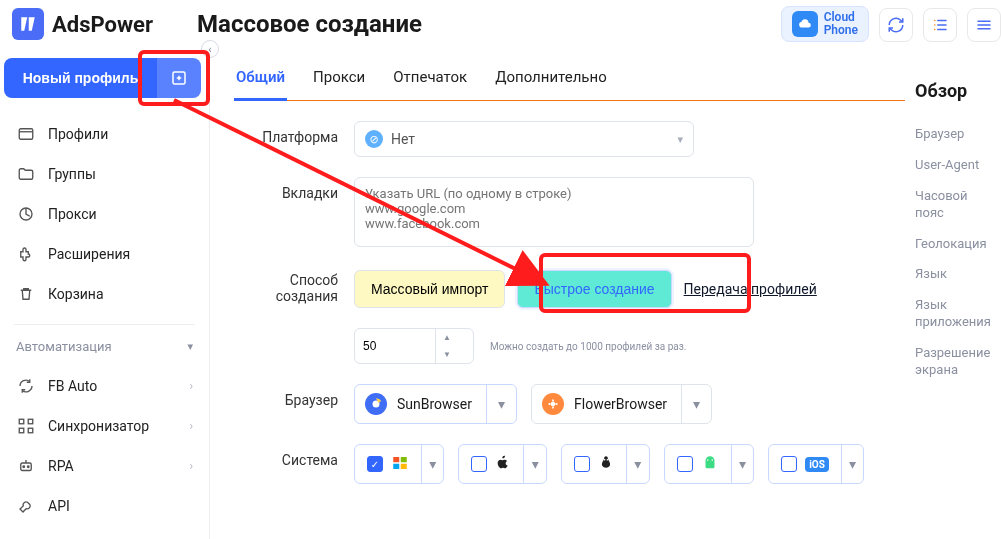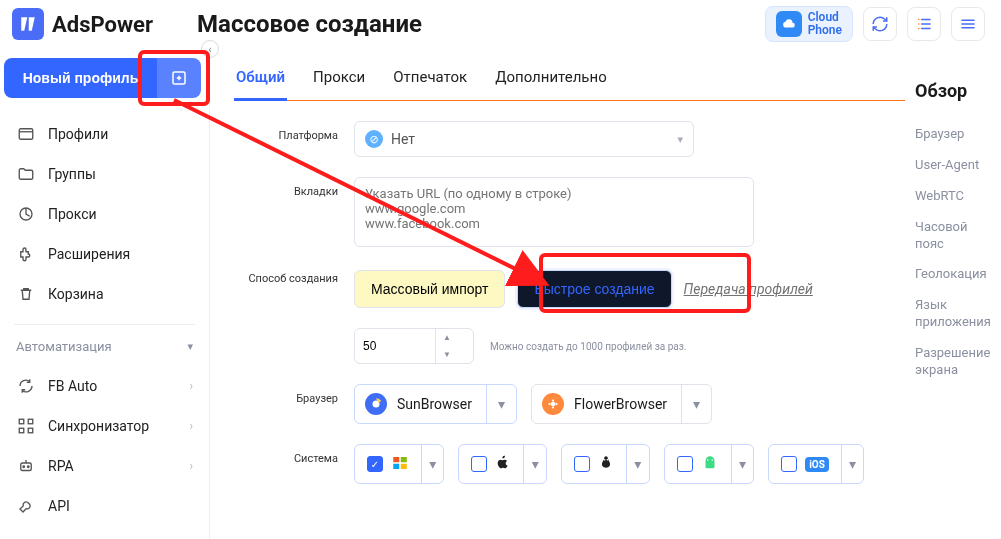--- a/index.html
+++ b/index.html
@@ -3,21 +3,21 @@
 <meta charset="utf-8">
 <style>
 * { box-sizing: border-box; margin: 0; padding: 0; }
 body { font-family: -apple-system, BlinkMacSystemFont, "Segoe UI", Roboto, Arial, sans-serif; font-size: 14px; color: #1a1a1a; background: #fff; width: 1001px; height: 539px; overflow: hidden; position: relative; }
 
 
 .header { height: 48px; display: flex; align-items: center; padding: 0 12px; position: relative; }
 .logo { display: flex; align-items: center; gap: 8px; font-weight: 700; font-size: 22px; }
 .logo-mark { width: 32px; height: 32px; background: #4a6cf7; border-radius: 6px; display: flex; align-items: center; justify-content: center; color: #fff; font-size: 18px; font-weight: 700; }
 .page-title { font-size: 24px; font-weight: 700; margin-left: 44px; }
-.header-right { position: absolute; right: 16px; top: 6px; display: flex; gap: 10px; align-items: center; }
+.header-right { position: absolute; right: 0; top: 6px; display: flex; gap: 10px; align-items: flex-end; }
 .cloud-phone { display: flex; align-items: center; gap: 6px; background: #eaf2ff; border: 1px solid #d6e4ff; border-radius: 8px; padding: 4px 10px; color: #2f6fe9; font-weight: 600; font-size: 12px; line-height: 1.1; }
 .cloud-phone .cp-icon { width: 26px; height: 26px; background: #2f8af5; border-radius: 6px; display: flex; align-items: center; justify-content: center; color: #fff; }
 .icon-btn { width: 34px; height: 34px; border: 1px solid #e8e8e8; border-radius: 8px; display: flex; align-items: center; justify-content: center; background: #fff; cursor: pointer; color: #4a6cf7; }
 
 
 .main { display: flex; height: calc(539px - 48px); }
 
 
 .sidebar { width: 210px; border-right: 1px solid #eceef2; position: relative; }
 .sidebar-collapse { position: absolute; right: -10px; top: -8px; width: 18px; height: 18px; border-radius: 50%; border: 1px solid #d7dbe3; background: #fff; display: flex; align-items: center; justify-content: center; font-size: 10px; color: #6a7285; cursor: pointer; }
@@ -31,30 +31,30 @@
 .nav-section { padding: 8px 16px; color: #8a90a0; font-size: 13px; display: flex; align-items: center; justify-content: space-between; }
 .nav-item .chev { margin-left: auto; color: #b5b9c4; font-size: 12px; }
 
 
 .content { flex: 1; padding: 12px 0 0 24px; display: flex; }
 .form-area { flex: 1; }
 .tabs { display: flex; gap: 24px; border-bottom: 1px solid #f97316; }
 .tab { padding: 8px 2px 12px 2px; color: #222; cursor: pointer; font-size: 15px; }
 .tab.active { color: #3366ff; font-weight: 600; border-bottom: 3px solid #3366ff; margin-bottom: -1px; }
 .form-row { display: flex; align-items: flex-start; margin-top: 20px; }
-.form-label { width: 120px; text-align: right; padding-right: 16px; color: #333; font-size: 11px; padding-top: 8px; }
+.form-label { width: 120px; text-align: right; padding-right: 16px; color: #333; font-size: 14px; padding-top: 8px; }
 .form-ctrl { flex: 1; max-width: 510px; }
 .select { border: 1px solid #dfe3ea; border-radius: 6px; height: 36px; display: flex; align-items: center; padding: 0 10px; background: #fff; justify-content: space-between; width: 340px; }
 .select .sel-left { display: flex; align-items: center; gap: 8px; color: #555; }
 .sel-arrow { color: #a8adba; font-size: 11px; }
 .textarea { border: 1px solid #dfe3ea; border-radius: 6px; width: 400px; height: 70px; padding: 8px 10px; font-family: inherit; font-size: 13px; color: #a3a8b5; resize: none; }
 .seg-group { display: flex; gap: 12px; align-items: center; }
 .seg-btn { border: 1px solid #dfe3ea; background: #fef9c3; border-radius: 6px; height: 38px; padding: 0 16px; cursor: pointer; font-size: 14px; }
-.seg-btn.active { border-color: #c9d8ff; color: #3366ff; background: #0f172a; box-shadow: 0 0 0 2px rgba(51,102,255,.08); }
-.link { color: #737373; text-decoration: underline; cursor: pointer; font-style: italic; }
+.seg-btn.active { border-color: #c9d8ff; color: #3366ff; background: #5eead4; box-shadow: 0 0 0 2px rgba(51,102,255,.08); }
+.link { color: #0f172a; text-decoration: underline; cursor: pointer; }
 .qty-row { display: flex; align-items: center; gap: 16px; }
 .num-input { border: 1px solid #dfe3ea; border-radius: 6px; height: 36px; width: 120px; display: flex; align-items: center; }
 .num-input input { border: none; width: 80px; height: 100%; padding: 0 8px; font-size: 12px; background: transparent; }
 .num-steppers { display: flex; flex-direction: column; border-left: 1px solid #dfe3ea; }
 .num-steppers span { width: 22px; height: 17px; display: flex; align-items: center; justify-content: center; font-size: 8px; color: #8a90a0; cursor: pointer; }
 .hint { color: #8a90a0; font-size: 10px; }
 .browser-row { display: flex; gap: 14px; }
 .browser-card { border: 1px solid #c9d8ff; border-radius: 6px; height: 40px; display: flex; align-items: center; background: #fff; overflow: hidden; }
 .browser-card.secondary { border-color: #dfe3ea; }
 .browser-main { display: flex; align-items: center; gap: 10px; padding: 0 14px 0 10px; }
@@ -387,23 +387,23 @@
           </div>
         </div>
       </div>
     </div>
 
     <div class="right-panel">
       <div class="right-title">Обзор</div>
       <ul class="right-list">
         <li>Браузер</li>
         <li>User-Agent</li>
-        <li>WebRTC</li>
         <li>Часовой пояс</li>
         <li>Геолокация</li>
+        <li>Язык</li>
         <li>Язык приложения</li>
         <li>Разрешение экрана</li>
       </ul>
     </div>
   </div>
 </div>
 
 <div class="annot annot-box" id="annot-box-1"></div>
 <div class="annot annot-box" id="annot-box-2"></div>
 <svg class="annot annot-arrow" width="430" height="220">

